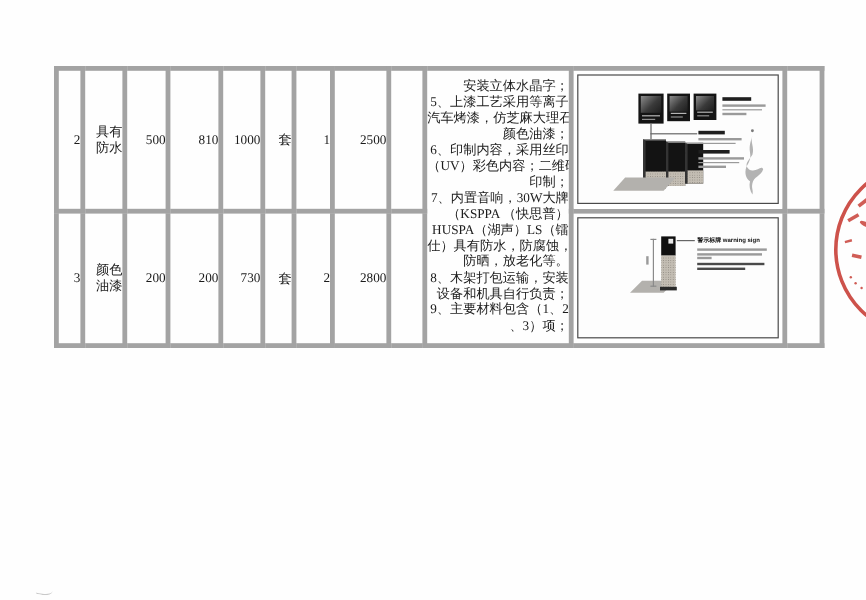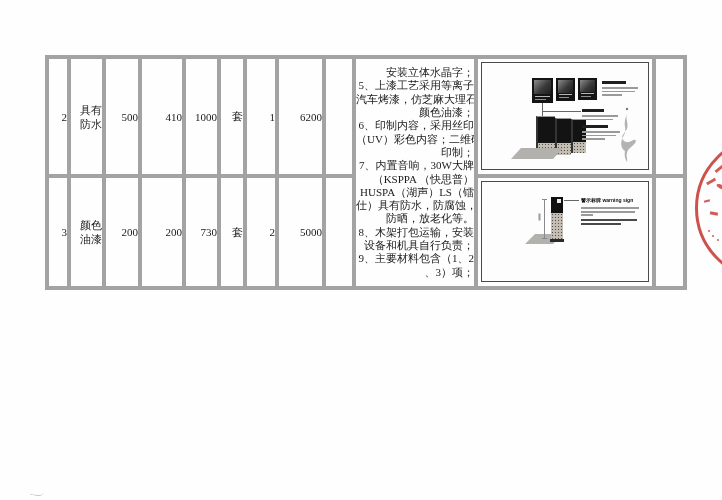--- a/index.html
+++ b/index.html
@@ -83,25 +83,25 @@
     <col style="width:30px">
       <col style="width:122px">
       <col style="width:178px">
       <col style="width:31px">
   </colgroup>
   <tbody>
       <tr style="height:119px;">
     <td>2</td>
     <td class="name-cell">具有防水</td>
     <td>500</td>
-    <td>410</td>
+    <td>810</td>
     <td>1000</td>
     <td>套</td>
     <td>1</td>
-    <td>6200</td>
+    <td>2500</td>
     <td></td>
     <td class="notes-cell" rowspan="2">安装立体水晶字；
 5、上漆工艺采用等离子
 汽车烤漆，仿芝麻大理石
 颜色油漆；
 6、印制内容，采用丝印
 （UV）彩色内容；二维码
 印制；
 7、内置音响，30W大牌
 （KSPPA （快思普）
@@ -169,21 +169,21 @@
   </tr>
 
   <tr style="height:112px;">
     <td>3</td>
     <td class="name-cell">颜色油漆</td>
     <td>200</td>
     <td>200</td>
     <td>730</td>
     <td>套</td>
     <td>2</td>
-    <td>5000</td>
+    <td>2800</td>
     <td></td>
 
     <td class="fig-cell">
       <div class="fig-frame"></div>
 
       <div class="platform" style="left:52px;top:56px;width:28px;height:10px;transform:skewX(-45deg);"></div>
 
       <div class="wsign-top" style="left:73px;top:19px;width:12px;height:16px;">
             <div class="wsign-glyph"></div>
           </div>

